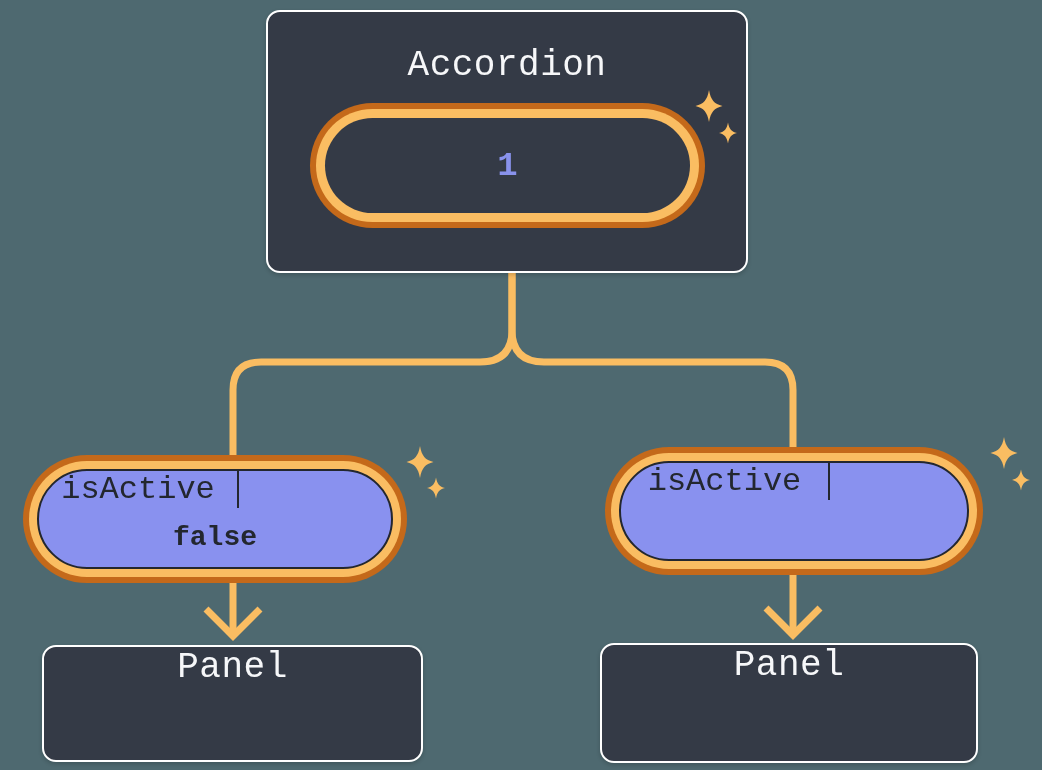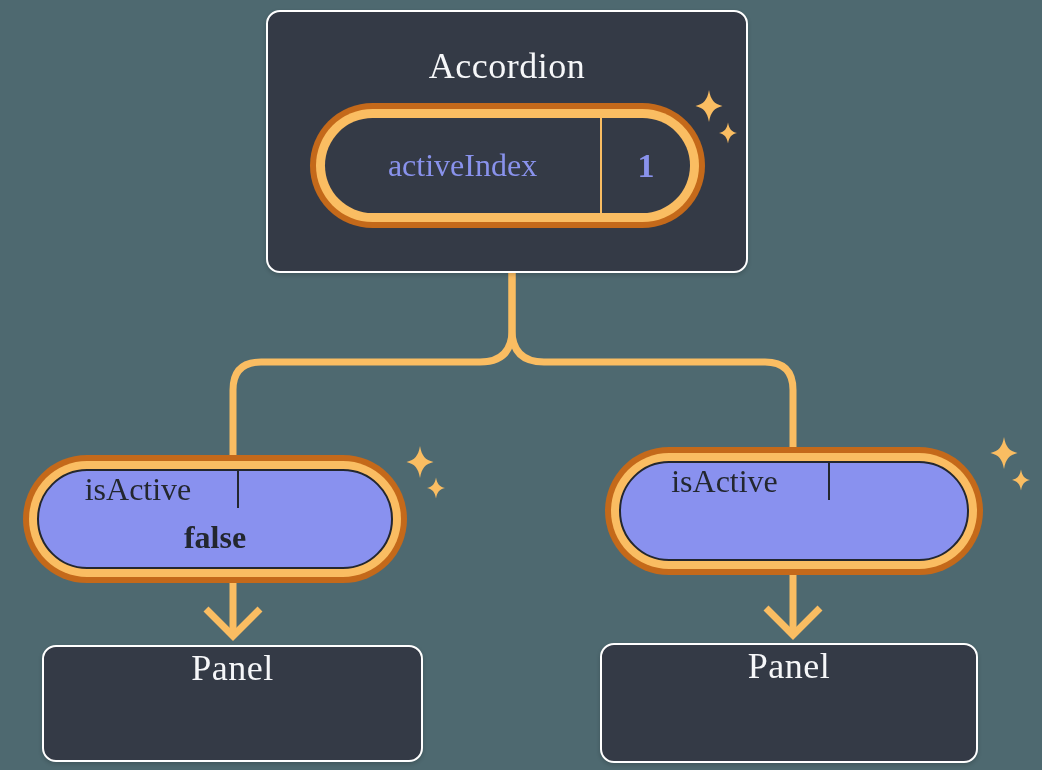--- a/index.html
+++ b/index.html
@@ -1,21 +1,21 @@
 <!DOCTYPE html>
 <html style="--node-fill: #343A46; --node-border: #FFFFFF; --node-text: #F6F7F9; --state-text: #8992EC; --prop-text: #23272F; --pill-fill: #8991EF; --ring-outer: #C4691A; --ring-inner: #FABD62; --connector: #FABD62; --sparkle: #FABD62; --canvas-bg: #4E6970;"><head>
 <meta charset="utf-8">
 <style>
   html,body{margin:0;padding:0;background:#4E6970;}
   .canvas{
     position:relative;
     width:1042px;height:770px;
     overflow:hidden;
     background:var(--canvas-bg,#4E6970);
-    font-family:Liberation Serif, serif;
+    font-family:Liberation Mono, monospace;
   }
   svg.layer{position:absolute;left:0;top:0;}
   #connector-layer{z-index:1;}
   #sparkle-layer{z-index:3;}
 
   .node{
     position:absolute;
     background:var(--node-fill,#343A46);
     border:2px solid var(--node-border,#FFFFFF);
     border-radius:14px;
@@ -45,21 +45,21 @@
 
   .cell{display:flex;align-items:center;justify-content:center;box-sizing:border-box;}
   .state-pill .cell-name{width:277px;border-right:2px solid var(--ring-inner,#FABD62);}
   .state-pill .cell-value{flex:1;}
   .state-pill .cell-name span{color:var(--state-text,#8992EC);font-size:32px;}
   .state-pill .cell-value span{color:var(--state-text,#8992EC);font-size:34px;font-weight:bold;}
 
   .prop-pill .cell-name{border-right:2px solid var(--prop-text,#23272F);}
   .prop-pill .cell-name span{color:var(--prop-text,#23272F);font-size:32px;}
   .prop-pill .cell-value{flex:1;}
-  .prop-pill .cell-value span{color:var(--prop-text,#23272F);font-size:32px;font-weight:bold;}
+  .prop-pill .cell-value span{color:var(--prop-text,#23272F);font-size:28px;font-weight:bold;}
   #prop-pill-left  .cell-name{width:200px;}
   #prop-pill-right .cell-name{width:209px;}
 </style>
 </head>
 <body>
 
 <div class="canvas">
 
   <svg id="connector-layer" class="layer" width="1042" height="770" viewBox="0 0 1042 770">
     <path d="M512 273 V330 Q512 362 480 362 H261 Q233 362 233 390 V636" fill="none" stroke="var(--connector,#FABD62)" stroke-width="7"></path>
@@ -67,23 +67,20 @@
     <path d="M512 273 V330 Q512 362 544 362 H765 Q793 362 793 390 V635" fill="none" stroke="var(--connector,#FABD62)" stroke-width="7"></path>
     <path d="M766 608 L793 635 L820 608" fill="none" stroke="var(--connector,#FABD62)" stroke-width="7"></path>
   </svg>
 
   <div class="node" style="left:266px;top:10px;width:482px;height:263px;">
     <div class="node-title accordion-title">Accordion</div>
 
     <div class="pill state-pill" style="left:42px;top:91px;width:395px;height:125px;">
       <div class="pill-mid">
         <div class="pill-body">
-          <div class="cell cell-name">
-            <span>activeIndex</span>
-          </div>
           <div class="cell cell-value">
             <span>1</span>
           </div>
         </div>
       </div>
     </div>
   </div>
 
   <div class="pill prop-pill" id="prop-pill-left" style="left:23px;top:455px;width:384px;height:128px;">
     <div class="pill-mid">

